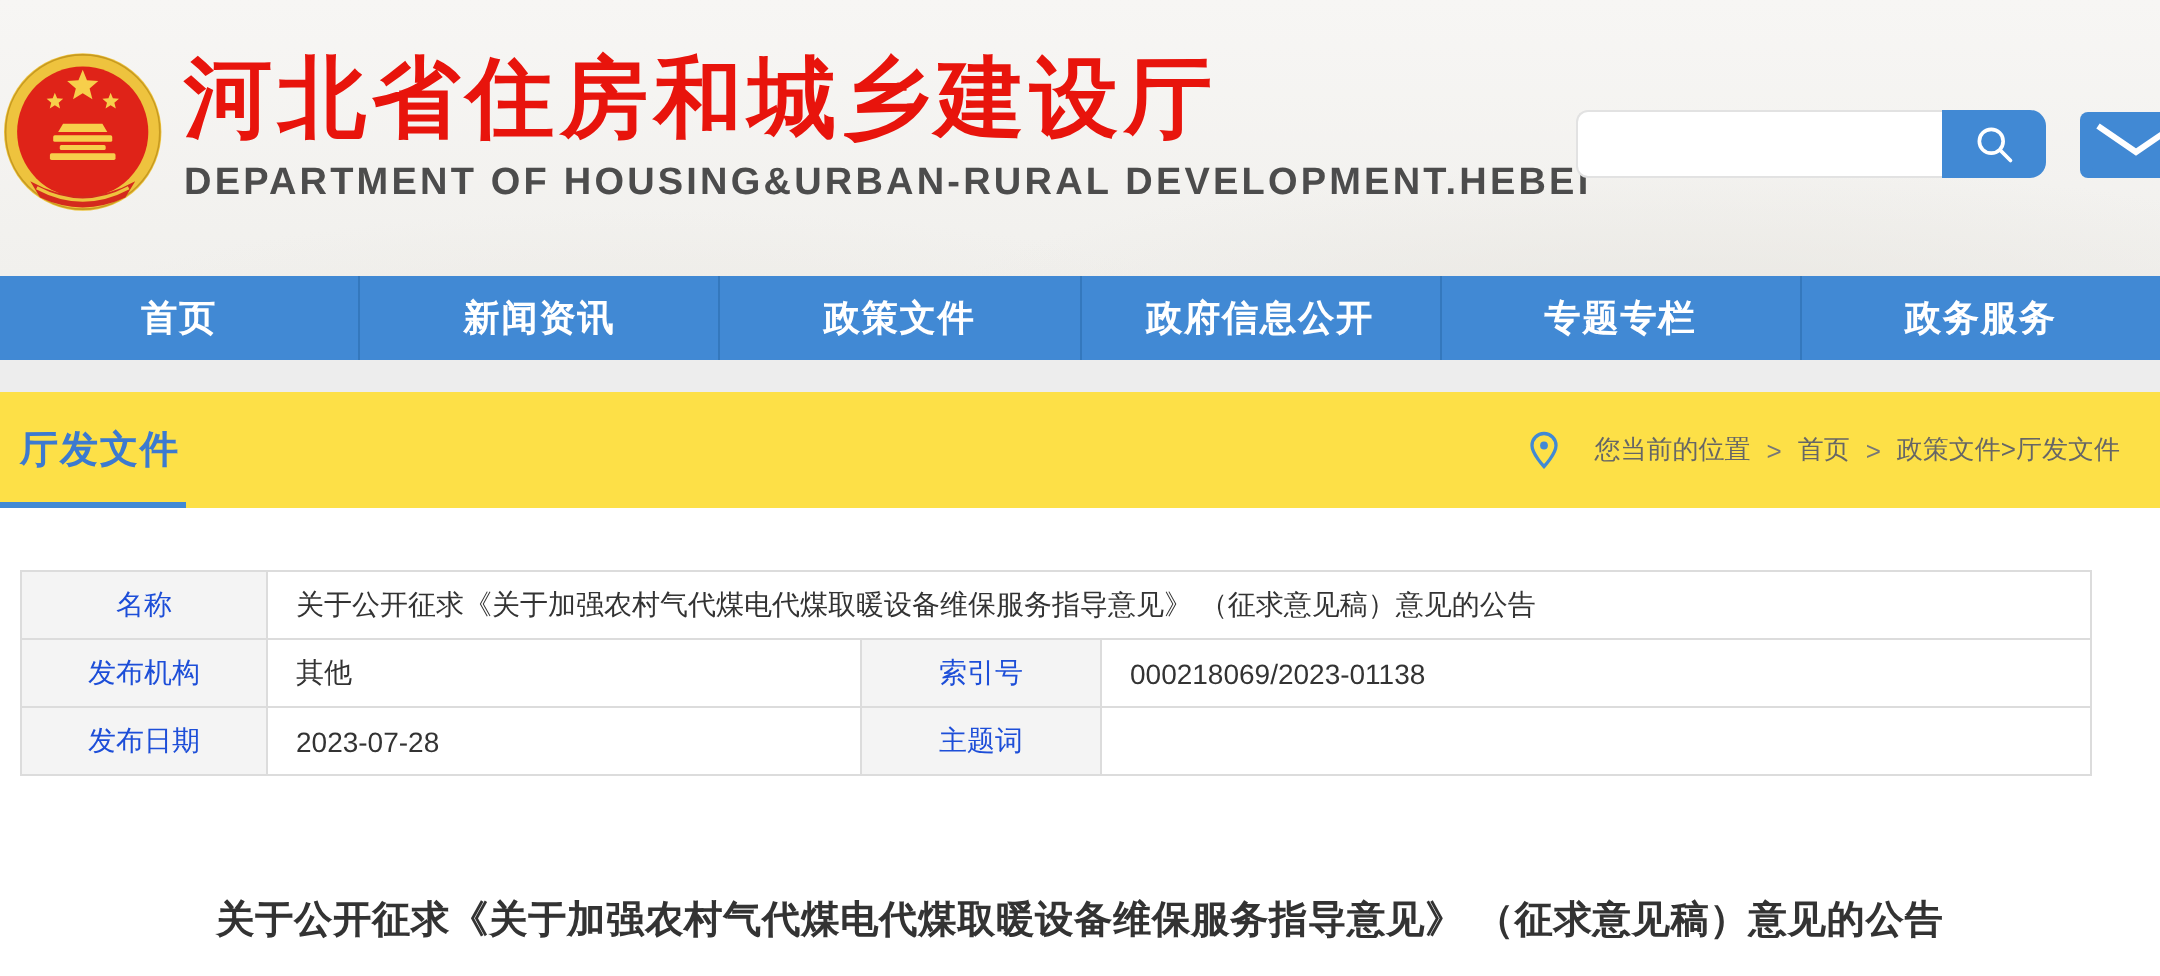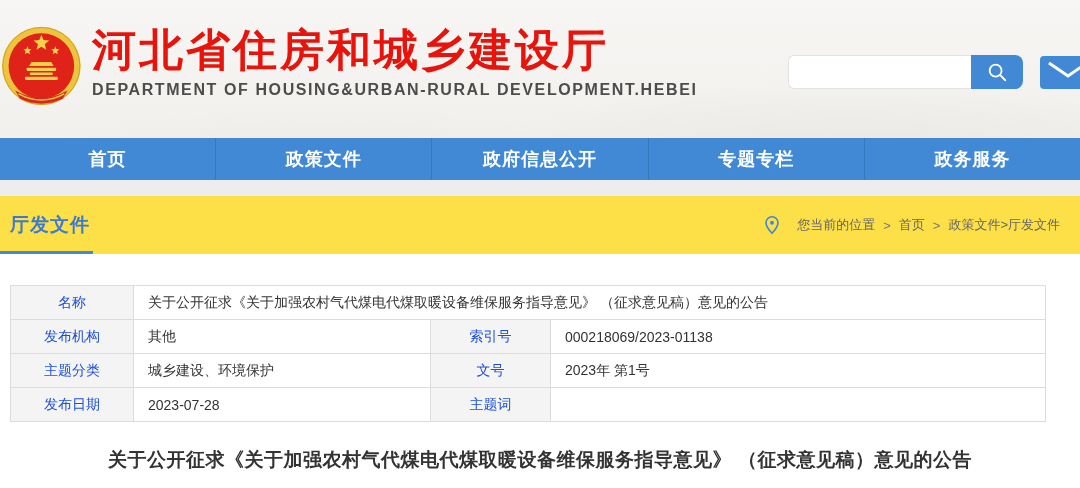--- a/index.html
+++ b/index.html
@@ -20,21 +20,21 @@
       radial-gradient(ellipse 520px 110px at 30% 124%, #edebe6 0%, rgba(237,235,230,0) 60%),
       linear-gradient(180deg,#f7f6f4 0%,#f1f0ed 100%);
   }
   .emblem { position:absolute; left:2px; top:18px; width:82px; height:96px; }
   .site-titles { position:absolute; left:92px; top:26px; }
   .site-title {
     color:#e8140c; font-size:44px; font-weight:bold; letter-spacing:3px;
     line-height:1.1; white-space:nowrap;
   }
   .site-subtitle {
-    color:#4c4c4c; font-size:16px; font-weight:bold; letter-spacing:1.6px;
+    color:#4c4c4c; font-size:19px; font-weight:bold; letter-spacing:1.6px;
     margin-top:7px; white-space:nowrap;
   }
   .search-wrap { position:absolute; left:788px; top:55px; display:flex; }
   .search-input {
     width:183px; height:34px; border:1px solid #e2e2e2; border-right:none;
     border-radius:6px 0 0 6px; background:#ffffff; outline:none;
     padding:0 10px; font-size:14px; color:#333;
   }
   .search-btn {
     width:52px; height:34px; border:none; background:#4189d4;
@@ -139,20 +139,21 @@
   <div class="mail-btn">
     <svg width="44" height="27" viewBox="0 0 44 27">
       <rect x="0" y="0" width="44" height="27" rx="2" fill="#4189d4"></rect>
       <polyline points="3,4 22,17 41,4" fill="none" stroke="#ffffff" stroke-width="3"></polyline>
     </svg>
   </div>
 </div>
 
 <div class="nav">
   <div class="nav-item">首页</div>
+  <div class="nav-item">新闻资讯</div>
   <div class="nav-item">政策文件</div>
   <div class="nav-item">政府信息公开</div>
   <div class="nav-item">专题专栏</div>
   <div class="nav-item">政务服务</div>
 </div>
 
 <div class="crumbbar">
   <div class="section-title">厅发文件</div>
   <div class="section-underline"></div>
 
@@ -182,26 +183,20 @@
       <td class="lbl">名称</td>
       <td class="val" colspan="3">关于公开征求《关于加强农村气代煤电代煤取暖设备维保服务指导意见》 （征求意见稿）意见的公告</td>
     </tr>
     <tr>
       <td class="lbl">发布机构</td>
       <td class="val">其他</td>
       <td class="lbl">索引号</td>
       <td class="val">000218069/2023-01138</td>
     </tr>
     <tr>
-      <td class="lbl">主题分类</td>
-      <td class="val">城乡建设、环境保护</td>
-      <td class="lbl">文号</td>
-      <td class="val">2023年 第1号</td>
-    </tr>
-    <tr>
       <td class="lbl">发布日期</td>
       <td class="val">2023-07-28</td>
       <td class="lbl">主题词</td>
       <td class="val"></td>
     </tr>
   </tbody>
     </table>
 
   <div class="article-title">关于公开征求《关于加强农村气代煤电代煤取暖设备维保服务指导意见》 （征求意见稿）意见的公告</div>
 </div>

